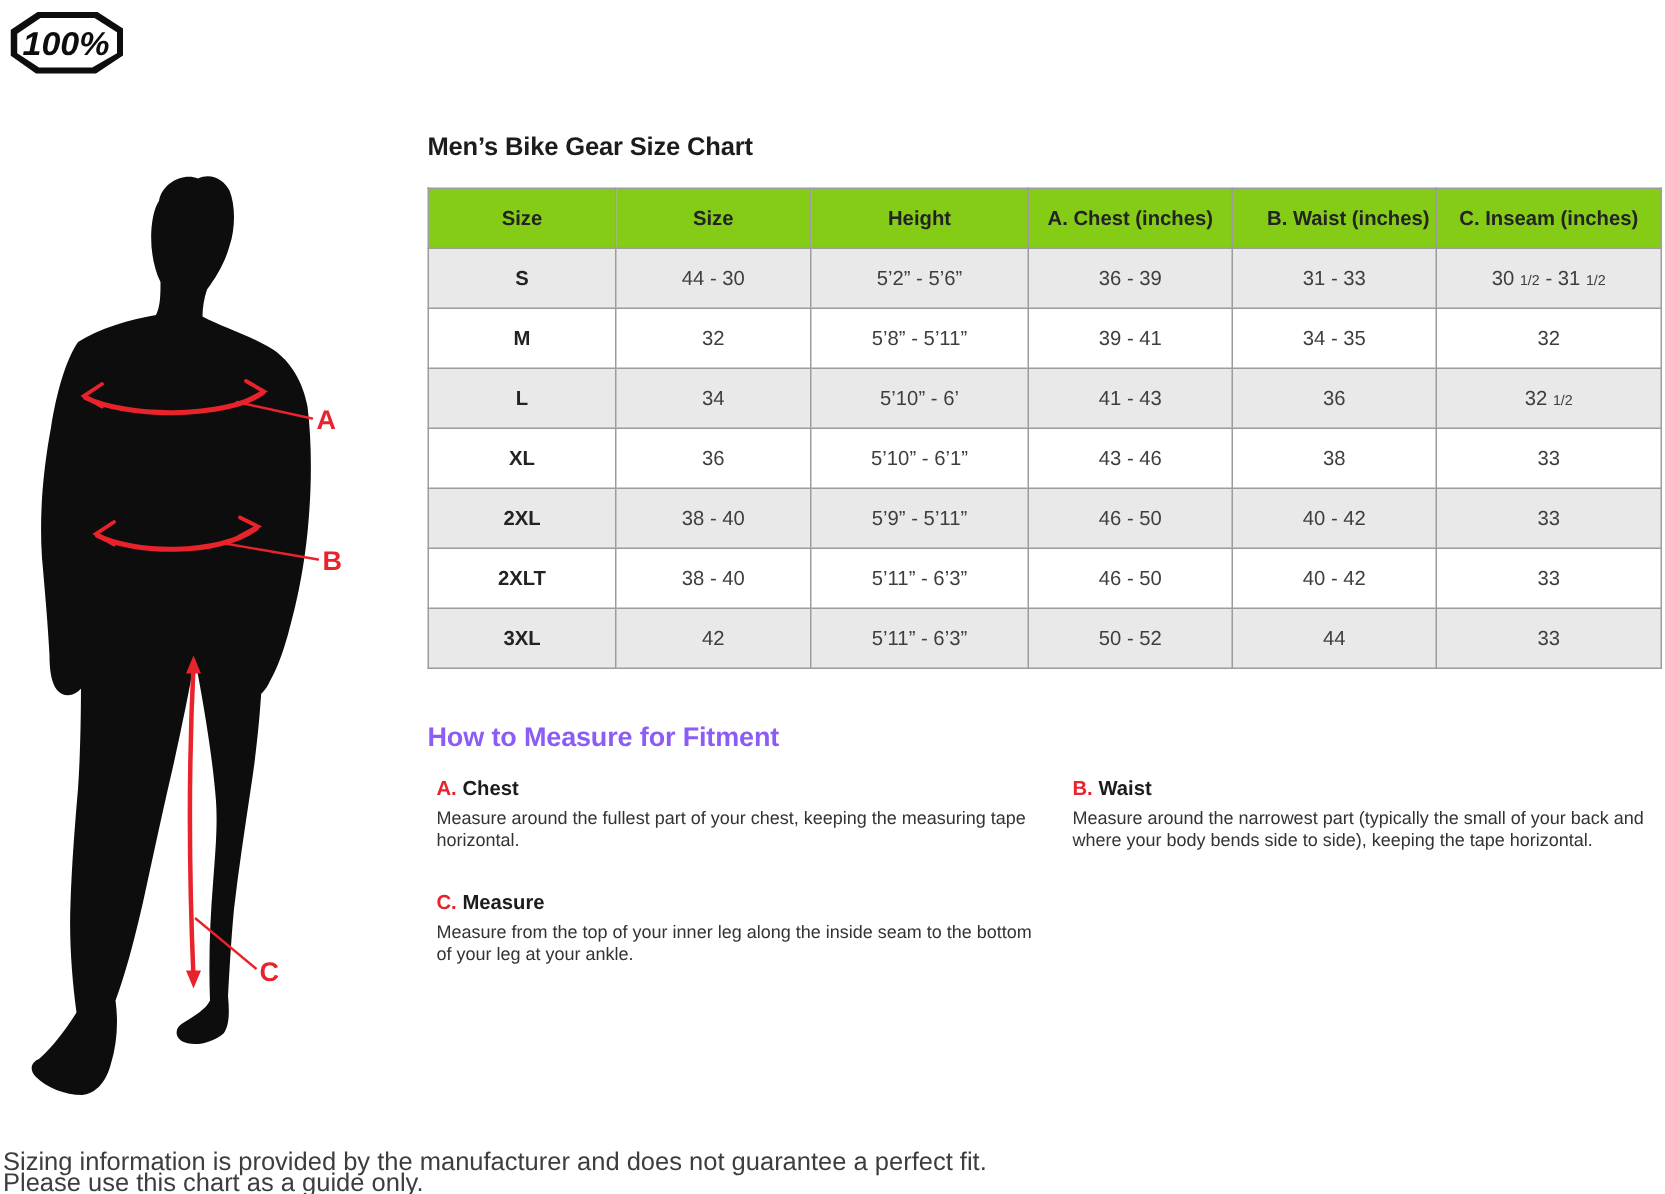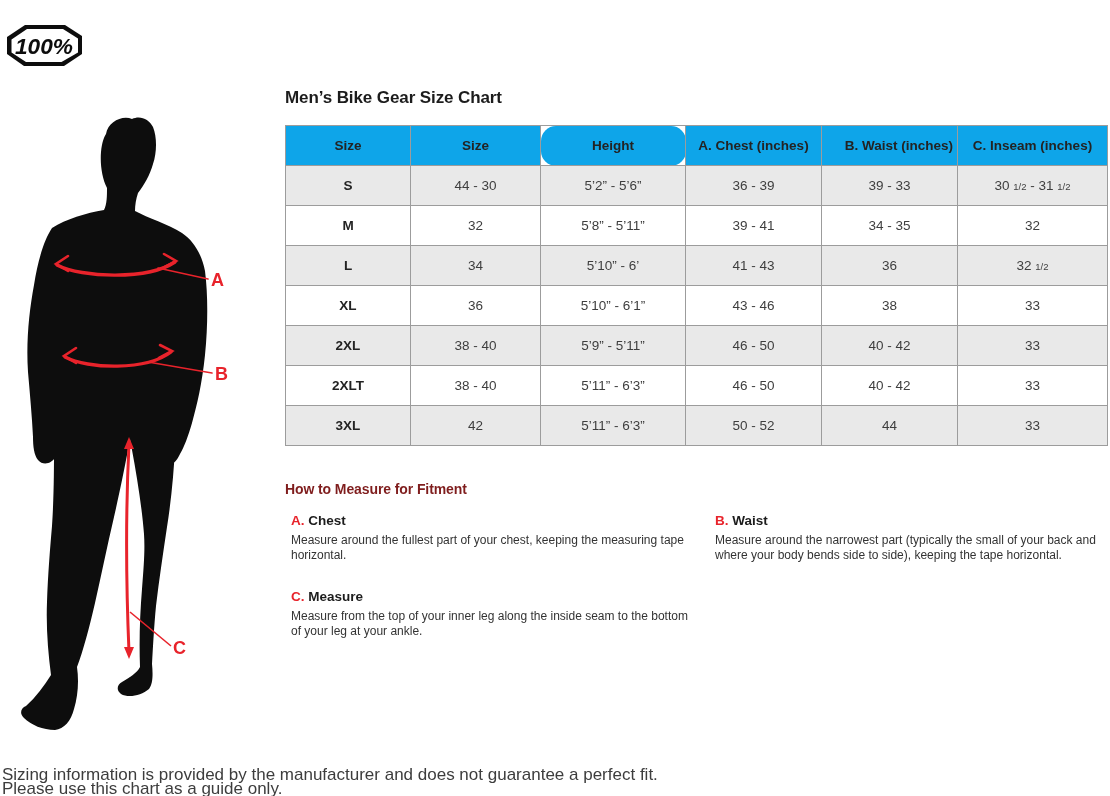--- a/index.html
+++ b/index.html
@@ -3,40 +3,40 @@
 <meta charset="utf-8">
 <style>
   * { box-sizing: border-box; }
   html,body { margin:0; padding:0; }
   body {
     width:1110px; height:796px; background:#ffffff; position:relative; overflow:hidden;
     font-family:"Liberation Sans", sans-serif; color:#1a1a1a;
   }
 
   
-  .logo { position:absolute; left:7px; top:24px; width:76px; height:43px; }
+  .logo { position:absolute; left:7px; top:7px; width:76px; height:43px; }
 
   
   .figure { position:absolute; left:10px; top:112px; width:225px; height:628px; }
 
   
   .content { position:absolute; left:285px; top:88px; width:824px; }
   .page-title { font-size:17px; font-weight:bold; color:#1c1c1c; margin:0; letter-spacing:-0.1px; }
 
   table.size-table { border-collapse:collapse; table-layout:fixed; width:822px; margin-top:17px; }
   table.size-table th, table.size-table td {
     border:1px solid #9c9c9c; text-align:center; vertical-align:middle; height:40px; padding:0 4px;
   }
-  table.size-table th { background:#0ea5e9; font-size:13.5px; font-weight:bold; color:#232323; }
+  table.size-table th { background:#84cc16; font-size:13.5px; font-weight:bold; color:#232323; }
   table.size-table td { font-size:13.5px; color:#3e3e3e; background:#ffffff; }
   table.size-table td:first-child { font-weight:bold; color:#232323; }
   table.size-table tbody tr:nth-child(odd) td { background:#e9e9e9; }
   .frac { font-size:9.5px; letter-spacing:0; }
 
-  .measure-heading { font-size:14px; font-weight:bold; color:#7f1d1d; margin:35px 0 16px 0; letter-spacing:-0.1px; }
+  .measure-heading { font-size:18px; font-weight:bold; color:#8b5cf6; margin:35px 0 16px 0; letter-spacing:-0.1px; }
   .measure-grid { display:grid; grid-template-columns:424px 1fr; padding-left:6px; }
   .measure-col { min-width:0; }
   .measure-section { margin-bottom:26px; max-width:398px; }
   .measure-section h3 { margin:0 0 5px 0; font-size:13.5px; color:#1c1c1c; }
   .measure-section h3 .letter { color:#e8232b; }
   .measure-section p { margin:0; font-size:12px; line-height:15px; color:#333333; }
 
   .disclaimer { position:absolute; left:2px; top:768px; font-size:17px; line-height:14px; color:#3d3d3d; }
 </style>
 </head>
@@ -130,33 +130,33 @@
 </div>
 
 <div class="content">
   <h1 class="page-title">Men’s Bike Gear Size Chart</h1>
 
   <table class="size-table">
     <thead>
       <tr>
           <th style="width: 125px;">Size</th>
           <th style="width: 130px;">Size</th>
-          <th style="width: 145px; border-radius: 15px;">Height</th>
+          <th style="width: 145px;">Height</th>
           <th style="width: 136px;">A. Chest (inches)</th>
           <th style="width: 136px; text-align: right;">B. Waist (inches)</th>
           <th style="width: 150px;">C. Inseam (inches)</th>
         </tr>
     </thead>
     <tbody>
         <tr>
           <td>S</td>
           <td>44 - 30</td>
           <td>5’2” - 5’6”</td>
           <td>36 - 39</td>
-          <td>39 - 33</td>
+          <td>31 - 33</td>
           <td>30 <span class="frac">1/2</span> - 31 <span class="frac">1/2</span></td>
         </tr>
         <tr>
           <td>M</td>
           <td>32</td>
           <td>5’8” - 5’11”</td>
           <td>39 - 41</td>
           <td>34 - 35</td>
           <td>32</td>
         </tr>

